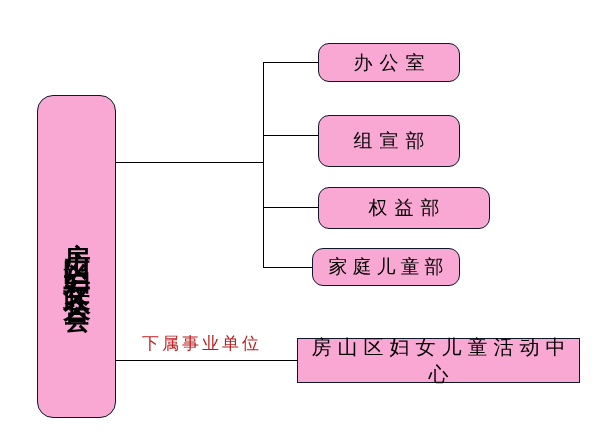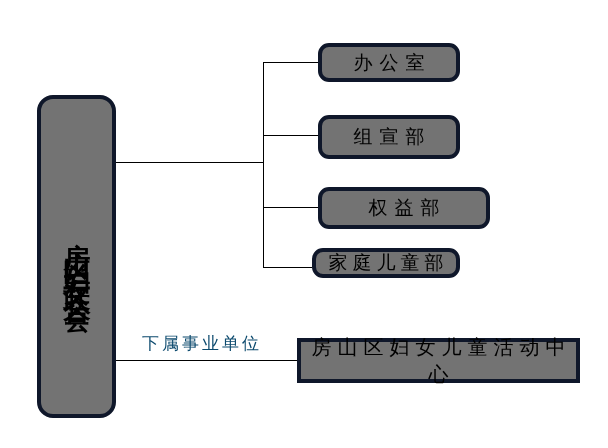--- a/index.html
+++ b/index.html
@@ -7,22 +7,22 @@
   .canvas {
     position: relative;
     width: 608px;
     height: 448px;
     background: #ffffff;
     font-family: "Liberation Serif", serif;
     overflow: hidden;
   }
   .node {
     position: absolute;
-    background: #737373;
-    border: 4px solid #0f172a;
+    background: #f9a8d4;
+    border: 1px solid #0f172a;
     display: flex;
     align-items: center;
     justify-content: center;
     color: #000000;
     text-align: center;
   }
   .root-node {
     left: 37px; top: 95px; width: 79px; height: 323px;
     border-radius: 16px;
   }
@@ -34,44 +34,44 @@
     letter-spacing: 9px;
     line-height: 1;
   }
   .dept {
     border-radius: 11px;
     font-size: 19px;
     letter-spacing: 7px;
     padding-left: 7px; 
   }
   .dept-1 { left: 318px; top: 43px;  width: 142px; height: 39px; }
-  .dept-2 { left: 318px; top: 115px; width: 142px; height: 44px; }
+  .dept-2 { left: 318px; top: 115px; width: 142px; height: 52px; }
   .dept-3 { left: 318px; top: 187px; width: 172px; height: 42px; }
-  .dept-4 { left: 312px; top: 248px; width: 148px; height: 30px; letter-spacing: 5px; padding-left: 5px; }
+  .dept-4 { left: 312px; top: 248px; width: 148px; height: 38px; letter-spacing: 5px; padding-left: 5px; }
   .sub-node {
     left: 297px; top: 338px; width: 283px; height: 45px;
     border-radius: 0;
     font-size: 20px;
     letter-spacing: 6px;
     padding-left: 6px;
   }
   .line { position: absolute; background: #000000; }
   .line-main-h   { left: 116px; top: 162px; width: 147px; height: 1px; }
   .line-bracket  { left: 263px; top: 62px;  width: 1px;   height: 206px; }
   .line-stub-1   { left: 263px; top: 62px;  width: 55px;  height: 1px; }
   .line-stub-2   { left: 263px; top: 135px; width: 55px;  height: 1px; }
   .line-stub-3   { left: 263px; top: 207px; width: 55px;  height: 1px; }
   .line-stub-4   { left: 263px; top: 267px; width: 49px;  height: 1px; }
   .line-bottom-h { left: 116px; top: 360px; width: 181px; height: 1px; }
   .connector-label {
     position: absolute;
     left: 142px; top: 332px;
     font-size: 17px;
     letter-spacing: 3px;
-    color: #0c4a6e;
+    color: #b91c1c;
     white-space: nowrap;
   }
 </style>
 </head>
 <body>
 
 <div class="canvas">
 
   <div class="line line-main-h"></div>
   <div class="line line-bracket"></div>

